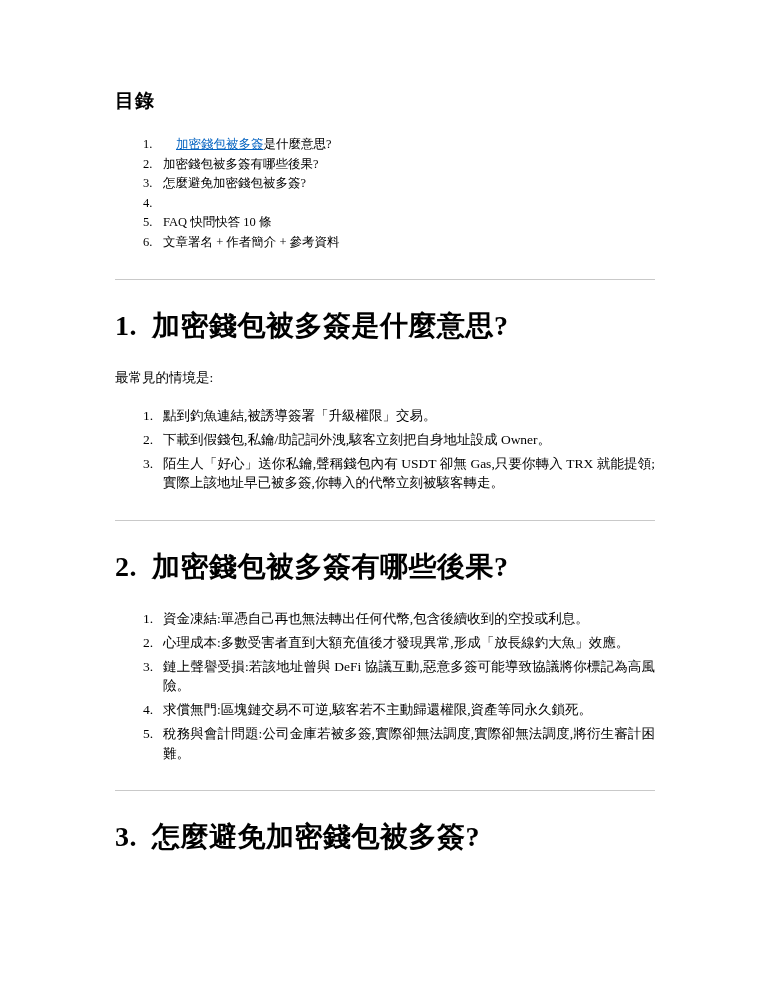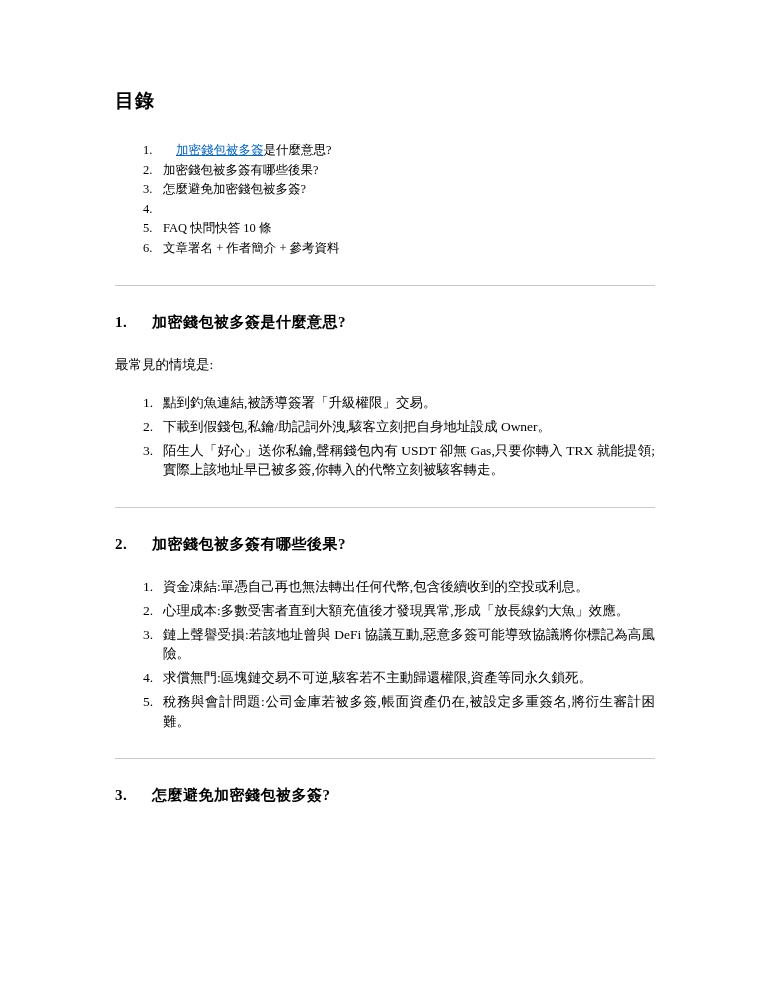--- a/index.html
+++ b/index.html
@@ -12,21 +12,21 @@
     width: 768px;
     height: 994px;
     margin: 0 auto;
     background: #ffffff;
     padding: 88px 113px 30px 115px;
     overflow: hidden;
   }
   .toc-title {
     font-size: 19px;
     font-weight: bold;
-    margin-bottom: 27px;
+    margin-bottom: 21px;
     letter-spacing: 1px;
     font-family: Liberation Serif, serif;
   }
   .toc-list { margin-left: 28px; }
   .toc-item {
     display: flex;
     font-size: 12.5px;
     line-height: 19.5px;
   }
   .toc-num { flex: 0 0 20px; }
@@ -35,21 +35,21 @@
     text-decoration: underline;
     cursor: pointer;
     margin-left: 13px;
   }
   .divider {
     border: none;
     border-top: 1px solid #c9c9c9;
     margin: 27px 0;
   }
   .section-heading {
-    font-size: 15px;
+    font-size: 28px;
     font-weight: bold;
     margin-bottom: 23px;
     letter-spacing: 0.5px;
   }
   .heading-num { display: inline-block; width: 37px; }
   .para {
     font-size: 13.5px;
     line-height: 19.5px;
     text-align: justify;
     margin-bottom: 17px;
@@ -137,21 +137,21 @@
       <div class="li">
         <span class="li-num">3.</span>
         <span class="li-text">鏈上聲譽受損:若該地址曾與 DeFi 協議互動,惡意多簽可能導致協議將你標記為高風險。</span>
       </div>
       <div class="li">
         <span class="li-num">4.</span>
         <span class="li-text">求償無門:區塊鏈交易不可逆,駭客若不主動歸還權限,資產等同永久鎖死。</span>
       </div>
       <div class="li">
         <span class="li-num">5.</span>
-        <span class="li-text">稅務與會計問題:公司金庫若被多簽,帳面資產仍在,被設定多重簽名,將衍生審計困難。</span>
+        <span class="li-text">稅務與會計問題:公司金庫若被多簽,實際卻無法調度,實際卻無法調度,將衍生審計困難。</span>
       </div>
     </div>
   </div>
 
   <hr class="divider">
 
   <div class="section">
     <div class="section-heading"><span class="heading-num">3.</span><span>怎麼避免加密錢包被多簽?</span></div>
   </div>
 

